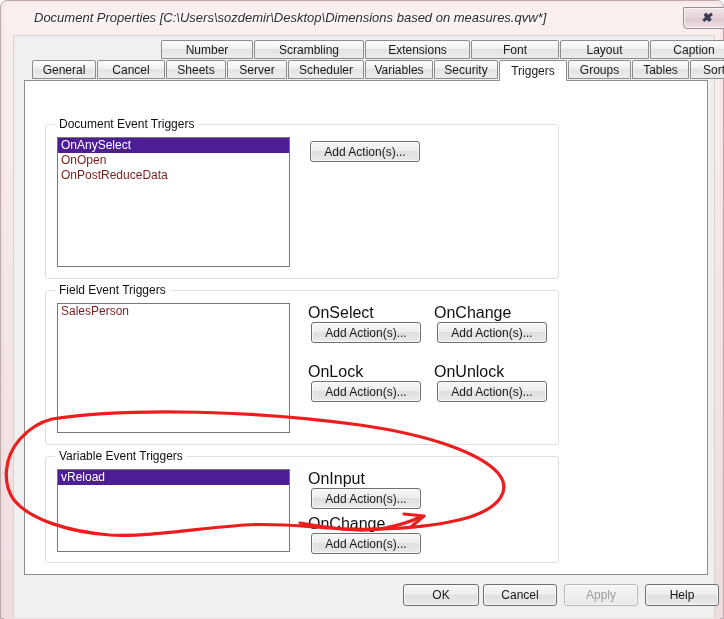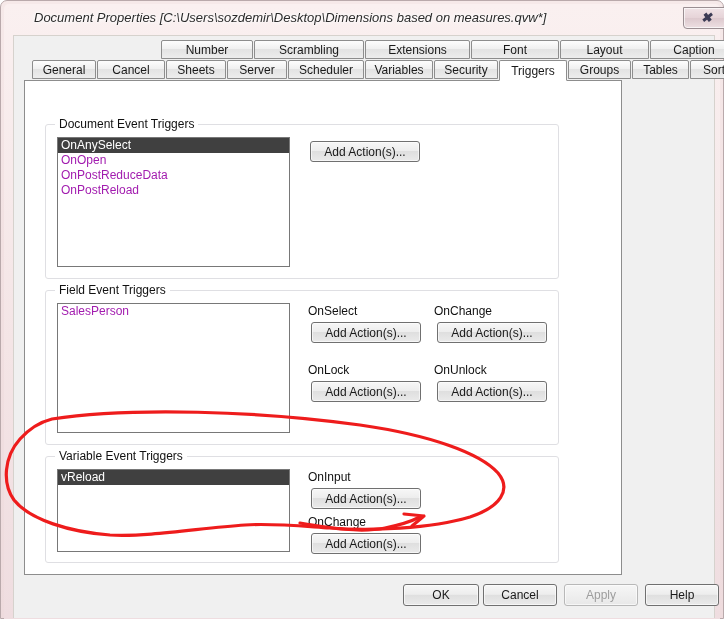--- a/index.html
+++ b/index.html
@@ -69,21 +69,21 @@
   }
   .tab.row1{top:0;}
   .tab.row2{top:20px;}
   .tab.active{
     background:#ffffff;border-bottom:1px solid #ffffff;
     height:21px;top:20px;z-index:5;
   }
 
   
   #tabpage{
-    position:absolute;left:10px;top:44px;width:598px;height:495px;
+    position:absolute;left:10px;top:44px;width:684px;height:495px;
     background:#ffffff;border:1px solid #8d8d8d;box-sizing:border-box;padding-left:36px;
   }
 
   
   .groupbox{
     position:absolute;box-sizing:border-box;
     border:1px solid #dfdfe3;border-radius:3px;
   }
   .group-title{
     position:absolute;top:-8px;left:9px;background:#ffffff;
@@ -91,36 +91,36 @@
   }
 
   
   .listbox{
     position:absolute;box-sizing:border-box;
     background:#ffffff;border:1px solid #787878;
     overflow:hidden;
   }
   .listitem{
     height:15px;line-height:15px;padding:0 0 0 3px;
-    font-size:12px;color:#a21caf;white-space:nowrap;cursor:default;
-  }
-  .listitem.sel{background:#404040;color:#ffffff;}
+    font-size:12px;color:#7f1d1d;white-space:nowrap;cursor:default;
+  }
+  .listitem.sel{background:#4c1d95;color:#ffffff;}
 
   
   .btn{
     position:absolute;box-sizing:border-box;
     border:1px solid #707070;border-radius:3px;
     background:linear-gradient(to bottom,#f7f7f7 0%,#ededed 47%,#dfdfdf 50%,#eaeaea 100%);
     display:flex;align-items:center;justify-content:center;
     font-size:12px;color:#1a1a1a;cursor:pointer;
     box-shadow:inset 0 0 0 1px rgba(255,255,255,.6);
   }
   .btn.disabled{color:#9d9d9d;border-color:#b8b8b8;background:linear-gradient(to bottom,#f6f6f6 0%,#efefef 50%,#e8e8e8 100%);cursor:default;}
 
-  .evtlabel{position:absolute;font-size:12px;color:#111;white-space:nowrap;}
+  .evtlabel{position:absolute;font-size:16px;color:#111;white-space:nowrap;}
 
   
   #footer{
     position:absolute;left:0;top:539px;width:700px;height:43px;
     background:#f0f0f0;
   }
 
   
   #annotation{position:absolute;left:0;top:395px;width:560px;height:165px;pointer-events:none;}
 </style>
@@ -196,21 +196,20 @@
 
       <div id="tabpage">
 
         <div class="groupbox" style="left:20px;top:43px;width:514px;height:155px;">
           <div class="group-title">Document Event Triggers</div>
 
           <div class="listbox" style="left:11px;top:12px;width:233px;height:130px;">
             <div class="listitem sel">OnAnySelect</div>
             <div class="listitem">OnOpen</div>
             <div class="listitem">OnPostReduceData</div>
-            <div class="listitem">OnPostReload</div>
           </div>
 
           <div class="btn" style="left:264px;top:16px;width:110px;height:21px;">
             <span>Add Action(s)...</span>
           </div>
         </div>
 
         <div class="groupbox" style="left:20px;top:209px;width:514px;height:155px;">
           <div class="group-title">Field Event Triggers</div>
 

